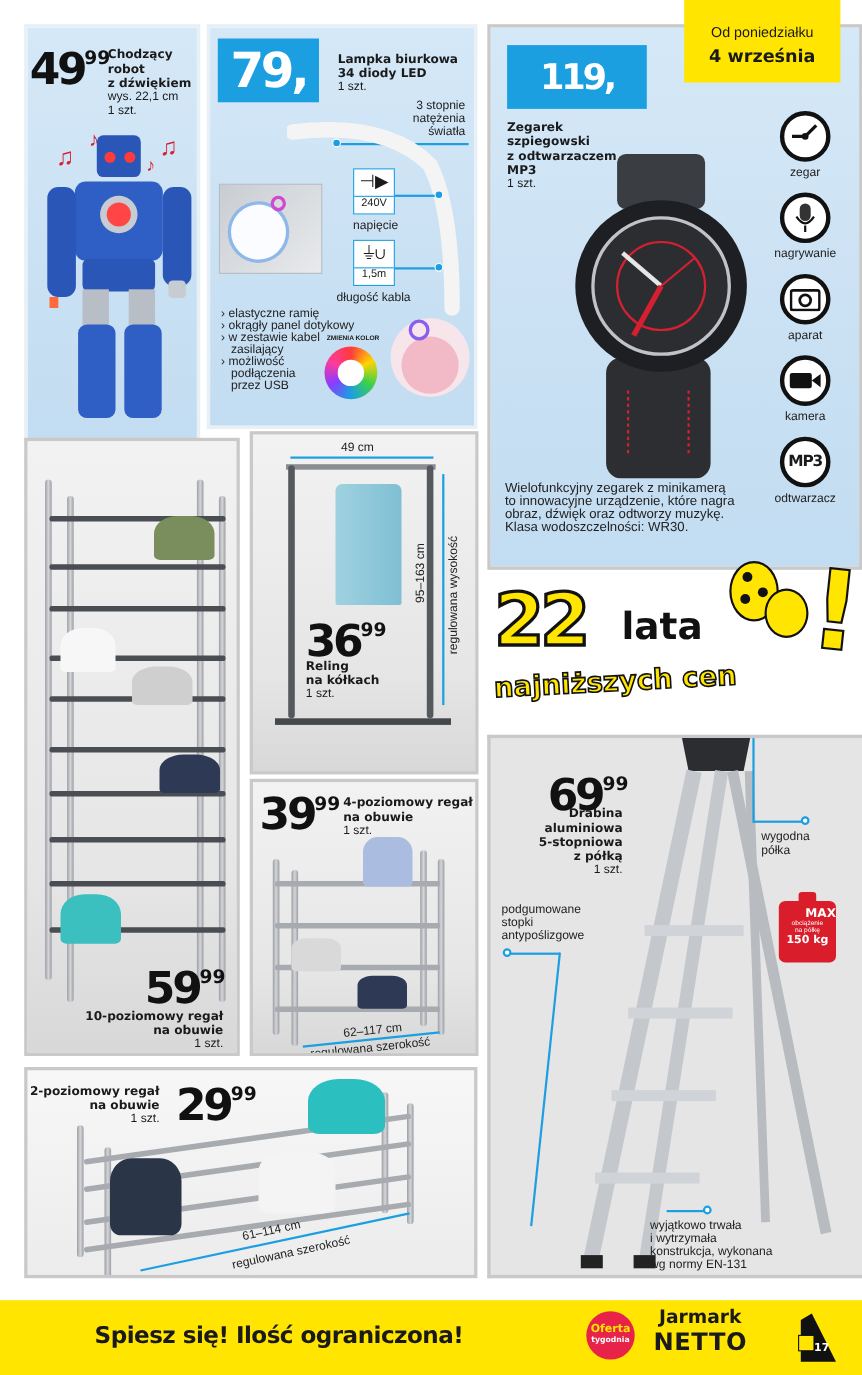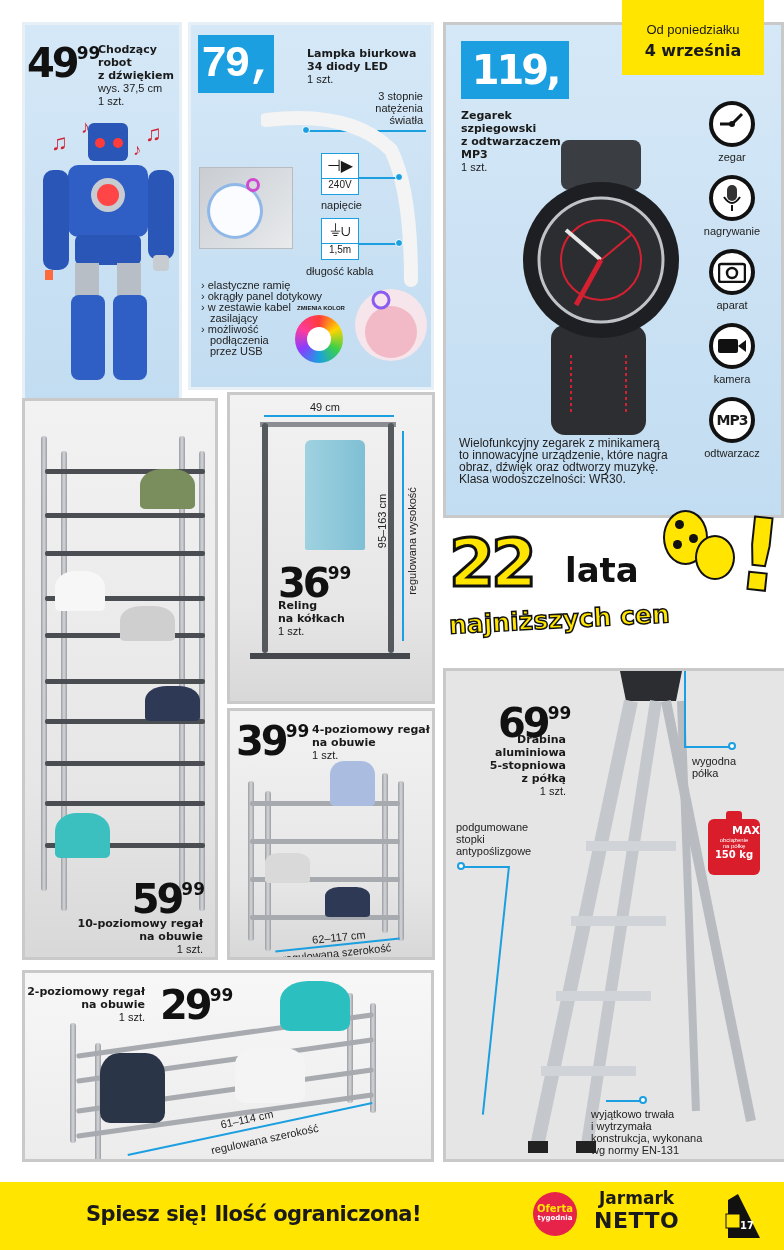--- a/index.html
+++ b/index.html
@@ -29,21 +29,21 @@
 <body>
 
 <div class="panel blue-panel" style="left:22px; top:22px; width:160px; height:382px;">
   <div class="price-black" style="left:2px; top:18px;">
     <span class="big">49</span><span class="cents">99</span>
   </div>
   <div class="title" style="left:73px; top:18px;">
     <div>Chodzący</div>
     <div>robot</div>
     <div>z dźwiękiem</div>
-    <div class="sub">wys. 37,5 cm</div>
+    <div class="sub">wys. 22,1 cm</div>
     <div class="sub">1 szt.</div>
   </div>
 
   <svg style="position:absolute; left:8px; top:90px;" width="145" height="270" viewBox="0 0 145 270">
     <text x="18" y="35" font-size="22" fill="#d42030">♫</text>
     <text x="48" y="18" font-size="18" fill="#d42030">♪</text>
     <text x="112" y="26" font-size="22" fill="#d42030">♫</text>
     <text x="100" y="40" font-size="16" fill="#d42030">♪</text>
     <rect x="55" y="8" width="40" height="38" rx="6" fill="#2a56b8"></rect>
     <circle cx="67" cy="28" r="5" fill="#ff3b3b"></circle>
@@ -57,21 +57,21 @@
     <rect x="12" y="155" width="8" height="10" fill="#ff6a3d"></rect>
     <rect x="42" y="120" width="66" height="30" rx="6" fill="#2a56b8"></rect>
     <rect x="42" y="148" width="24" height="40" fill="#b8bec6"></rect>
       <rect x="84" y="148" width="24" height="40" fill="#b8bec6"></rect>
     <rect x="38" y="180" width="34" height="85" rx="8" fill="#2f5fc4"></rect>
     <rect x="80" y="180" width="34" height="85" rx="8" fill="#2f5fc4"></rect>
   </svg>
 </div>
 
 <div class="panel blue-panel" style="left:188px; top:22px; width:246px; height:368px;">
-  <div class="price-box" style="left:7px; top:10px; width:76px; height:58px; font-size:44px;font-family:Liberation Mono, monospace;">79,</div>
+  <div class="price-box" style="left:7px; top:10px; width:92px; height:58px; font-size:44px;">79,</div>
   <div class="title" style="left:116px; top:22px;">
     <div>Lampka biurkowa</div>
     <div>34 diody LED</div>
     <div class="sub">1 szt.</div>
   </div>
   <div class="small right" style="right:8px; top:65px;">
     <div>3 stopnie</div>
     <div>natężenia</div>
     <div>światła</div>
   </div>
@@ -112,21 +112,21 @@
     <li style="padding-left:9px; text-indent:-9px; width:110px;">› <span>w zestawie kabel zasilający</span></li>
     <li style="padding-left:9px; text-indent:-9px; width:95px;">› <span>możliwość podłączenia przez USB</span></li>
   </ul>
   <div style="position:absolute; left:104px; top:290px; width:48px; height:48px; border-radius:50%; background:conic-gradient(#ff3b3b,#ffd400,#3bd14a,#1b9fe0,#8a3cff,#ff3b9a,#ff3b3b);">
     <div style="position:absolute; left:12px; top:12px; width:24px; height:24px; border-radius:50%; background:#fff;"></div>
   </div>
   <div style="position:absolute; left:100px; top:280px; width:60px; font-size:6px; font-weight:700; text-align:center;">ZMIENIA KOLOR</div>
 </div>
 
 <div class="panel blue-panel" style="left:443px; top:22px; width:341px; height:496px; border-color:#c9c9c9;">
-  <div class="price-box" style="left:15px; top:16px; width:108px; height:58px; font-size:40px;">119,</div>
+  <div class="price-box" style="left:15px; top:16px; width:127px; height:58px; font-size:32px;">119,</div>
   <div class="title" style="left:15px; top:84px;">
     <div>Zegarek</div>
     <div>szpiegowski</div>
     <div>z odtwarzaczem</div>
     <div>MP3</div>
     <div class="sub">1 szt.</div>
   </div>
 
   <svg style="position:absolute; left:60px; top:110px;" width="190" height="300" viewBox="0 0 190 300">
     <rect x="55" y="5" width="80" height="50" rx="8" fill="#3a3d42"></rect>

